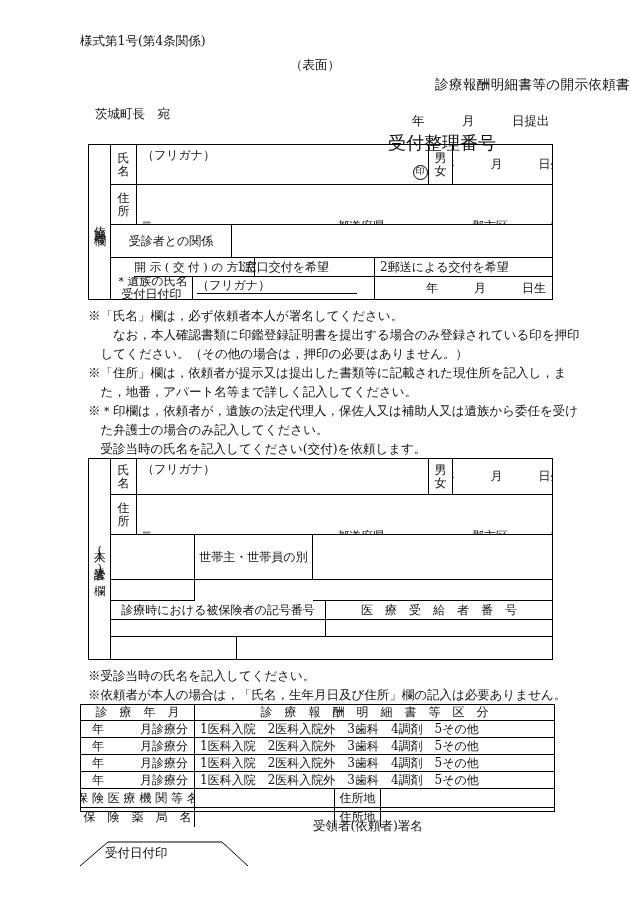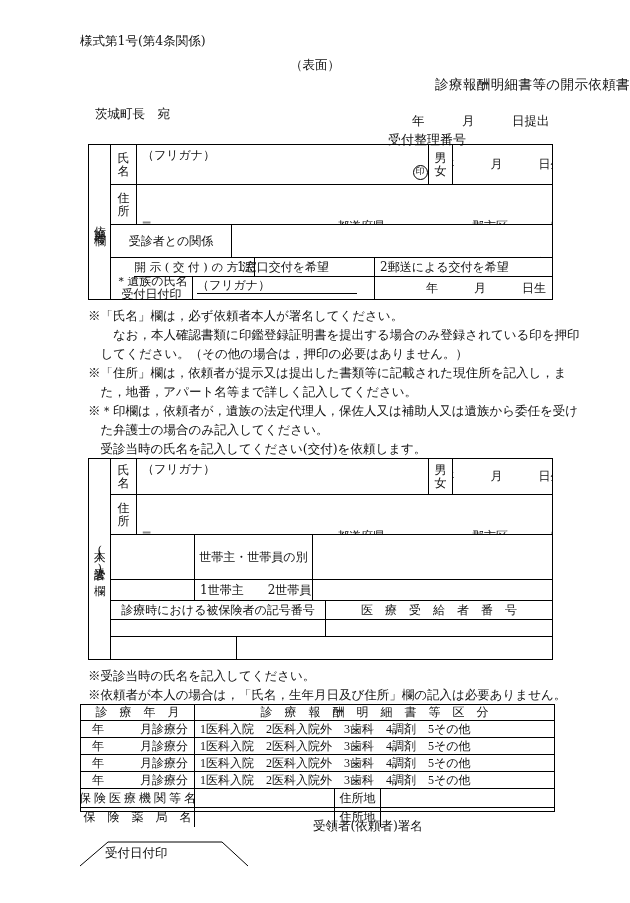--- a/index.html
+++ b/index.html
@@ -54,21 +54,21 @@
     position: absolute;
     left: 412px;
     top: 113px;
     font-size: 12.5px;
     white-space: pre;
   }
   .receipt-no {
     position: absolute;
     left: 388px;
     top: 131px;
-    font-size: 13px;
+    font-size: 18px;
   }
 
   
   .tbl {
     position: absolute;
     border: 1px solid #000;
     box-sizing: border-box;
     font-size: 12px;
   }
   .cell {
@@ -284,21 +284,20 @@
     </div>
     <div class="cell ctr br bb" style="left:106px; top:76px; width:118px; height:45px;">世帯主・世帯員の別</div>
     <div class="cell bb vtop" style="left:224px; top:76px; width:239px; height:45px; padding-left:5px; padding-top:4px; display:block;">
       <div style="line-height:1.3;">
         
         
       </div>
     </div>
 
     <div class="cell br bb" style="left:22px; top:121px; width:84px; height:21px;"></div>
-    <div class="cell lft br bb" style="left:106px; top:121px; width:118px; height:21px;">1世帯主　　2世帯員</div>
     <div class="cell bb" style="left:224px; top:121px; width:239px; height:21px; display:block;">
       
     </div>
 
     <div class="cell ctr br bb" style="left:22px; top:142px; width:215px; height:19px;">診療時における被保険者の記号番号</div>
     <div class="cell ctr bb" style="left:237px; top:142px; width:226px; height:19px;">医　療　受　給　者　番　号</div>
 
     <div class="cell br bb" style="left:22px; top:161px; width:215px; height:17px;"></div>
     <div class="cell bb" style="left:237px; top:161px; width:226px; height:17px;"></div>
 
@@ -308,21 +307,21 @@
     <div class="cell" style="left:148px; top:178px; width:315px; height:22px; display:block;">
       
     </div>
   </div>
 
   <div style="position:absolute; left:88px; top:636px; width:465px; height:24px; border-left:1px solid #000; border-right:1px solid #000; border-bottom:1px solid #000; box-sizing:border-box;"></div>
 
   <div class="note" style="left:88px; top:666px;">※受診当時の氏名を記入してください。</div>
   <div class="note" style="left:88px; top:685px;">※依頼者が本人の場合は，「氏名，生年月日及び住所」欄の記入は必要ありません。</div>
 
-  <div class="tbl" style="left:80px; top:704px; width:475px; height:108px;font-family:Liberation Serif, serif;">
+  <div class="tbl" style="left:80px; top:704px; width:475px; height:108px;">
 
     <div class="cell ctr br bb" style="left:0px; top:0px; width:114px; height:16px;">診　療　年　月</div>
     <div class="cell ctr bb" style="left:114px; top:0px; width:359px; height:16px;">診　療　報　酬　明　細　書　等　区　分</div>
 
     <div class="cell ctr br bb" style="left:0px; top:16px; width:114px; height:17px; justify-content:flex-end; padding-right:6px;">年　　　月診療分</div>
     <div class="cell lft bb" style="left:114px; top:16px; width:359px; height:17px;">1医科入院　2医科入院外　3歯科　4調剤　5その他</div>
 
     <div class="cell ctr br bb" style="left:0px; top:33px; width:114px; height:17px; justify-content:flex-end; padding-right:6px;">年　　　月診療分</div>
     <div class="cell lft bb" style="left:114px; top:33px; width:359px; height:17px;">1医科入院　2医科入院外　3歯科　4調剤　5その他</div>
 

